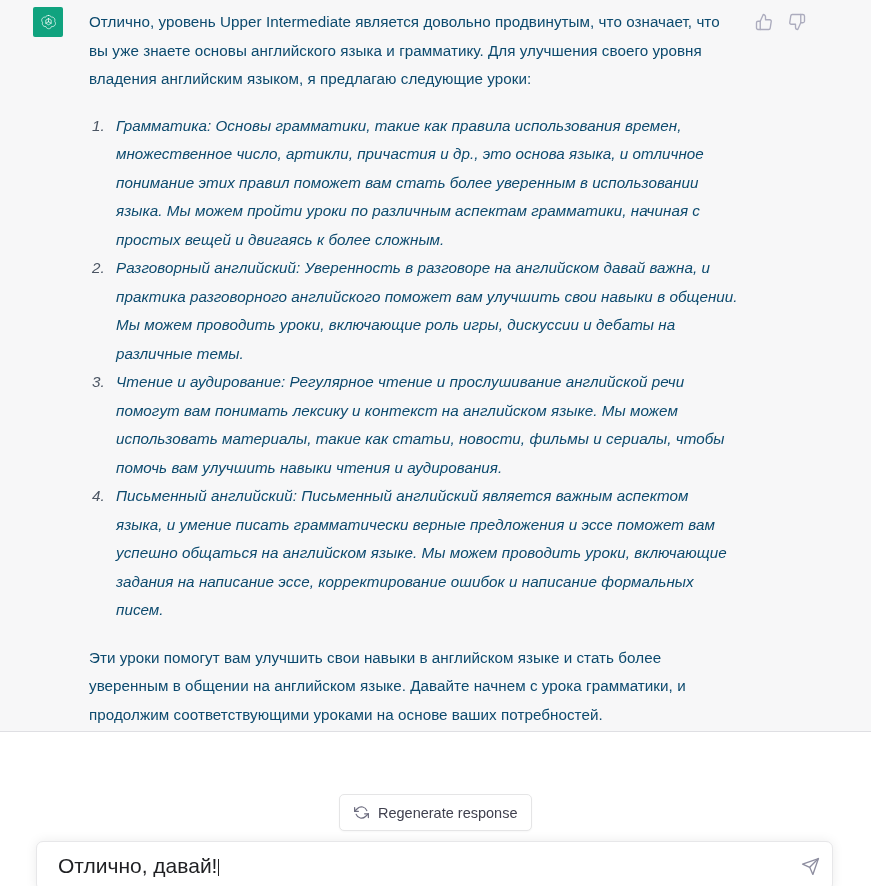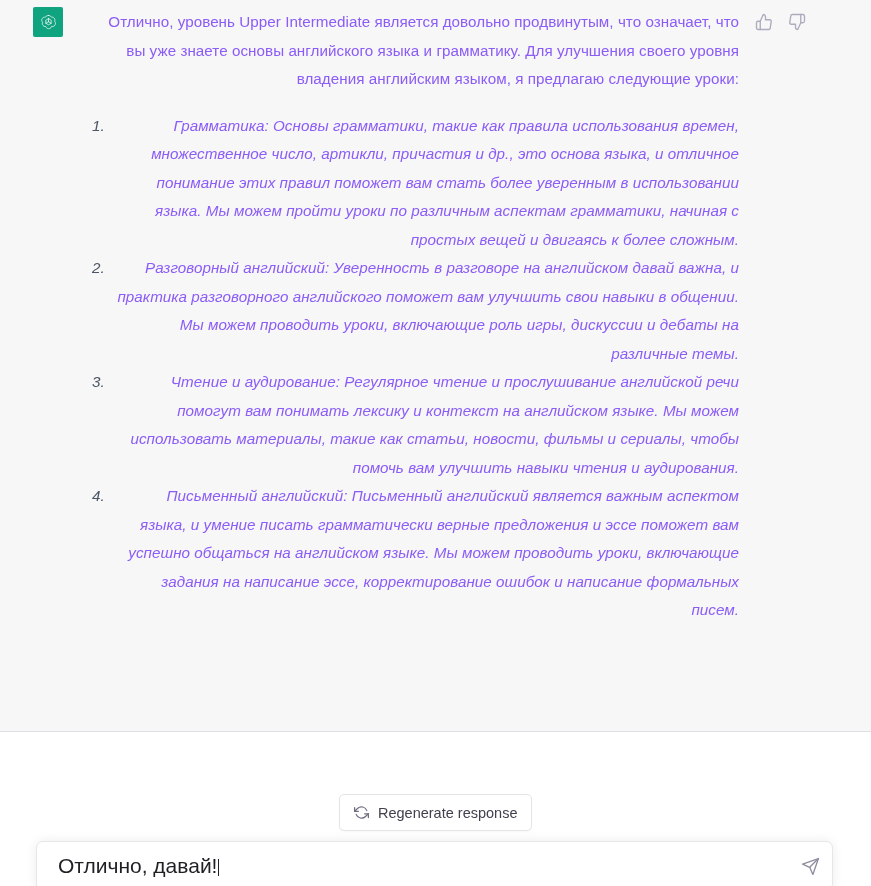--- a/index.html
+++ b/index.html
@@ -50,25 +50,24 @@
     align-items: center;
     justify-content: center;
   }
   .avatar svg { display: block; }
 
   .message-body {
     position: absolute;
     left: 89px;
     top: 8px;
     width: 650px;
-    color: #8b5cf6;
+    color: #0c4a6e;
     font-size: 15.2px;
     line-height: 28.5px;
     letter-spacing: 0.05px;
-    text-align: right;
   }
 
   .message-body p {
     margin: 0 0 18px 0;
   }
   .message-body p.closing {
     margin-bottom: 0;
   }
 
   ol.lesson-list {
@@ -215,20 +214,21 @@
       <div class="message-body">
         <p>Отлично, уровень Upper Intermediate является довольно продвинутым, что означает, что вы уже знаете основы английского языка и грамматику. Для улучшения своего уровня владения английским языком, я предлагаю следующие уроки:</p>
 
         <ol class="lesson-list">
           <li>Грамматика: Основы грамматики, такие как правила использования времен, множественное число, артикли, причастия и др., это основа языка, и отличное понимание этих правил поможет вам стать более уверенным в использовании языка. Мы можем пройти уроки по различным аспектам грамматики, начиная с простых вещей и двигаясь к более сложным.</li>
           <li>Разговорный английский: Уверенность в разговоре на английском давай важна, и практика разговорного английского поможет вам улучшить свои навыки в общении. Мы можем проводить уроки, включающие роль игры, дискуссии и дебаты на различные темы.</li>
           <li>Чтение и аудирование: Регулярное чтение и прослушивание английской речи помогут вам понимать лексику и контекст на английском языке. Мы можем использовать материалы, такие как статьи, новости, фильмы и сериалы, чтобы помочь вам улучшить навыки чтения и аудирования.</li>
           <li>Письменный английский: Письменный английский является важным аспектом языка, и умение писать грамматически верные предложения и эссе поможет вам успешно общаться на английском языке. Мы можем проводить уроки, включающие задания на написание эссе, корректирование ошибок и написание формальных писем.</li>
         </ol>
 
+        <p class="closing">Эти уроки помогут вам улучшить свои навыки в английском языке и стать более уверенным в общении на английском языке. Давайте начнем с урока грамматики, и продолжим соответствующими уроками на основе ваших потребностей.</p>
       </div>
 
       <div class="feedback">
         <span class="icon-btn">
           <svg width="18" height="18" viewBox="0 0 24 24" fill="none" stroke="currentColor" stroke-width="1.8" stroke-linecap="round" stroke-linejoin="round">
             <path d="M14 9V5a3 3 0 0 0-3-3l-4 9v11h11.28a2 2 0 0 0 2-1.7l1.38-9a2 2 0 0 0-2-2.3z"></path>
             <path d="M7 22H4a2 2 0 0 1-2-2v-7a2 2 0 0 1 2-2h3"></path>
           </svg>
         </span>
         <span class="icon-btn">

